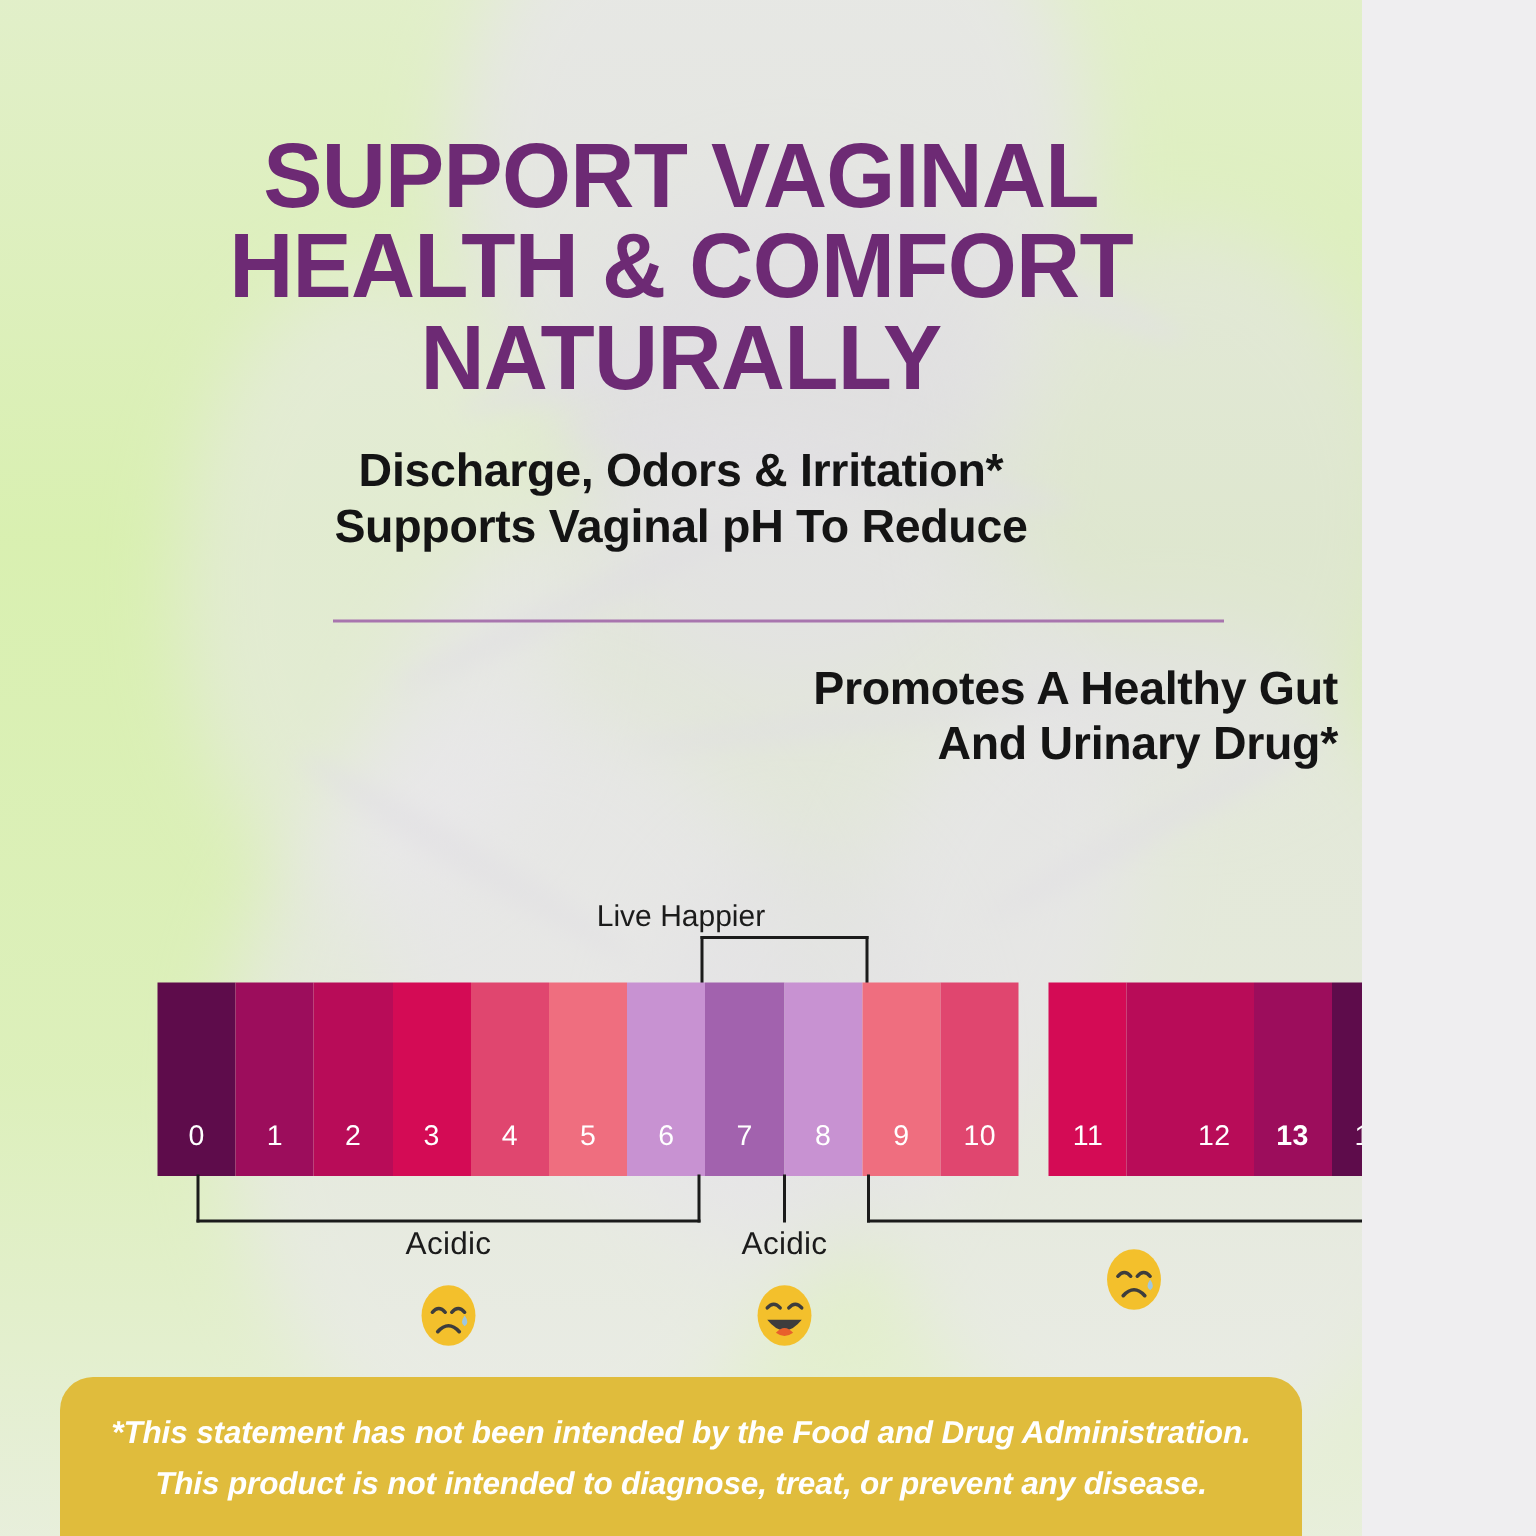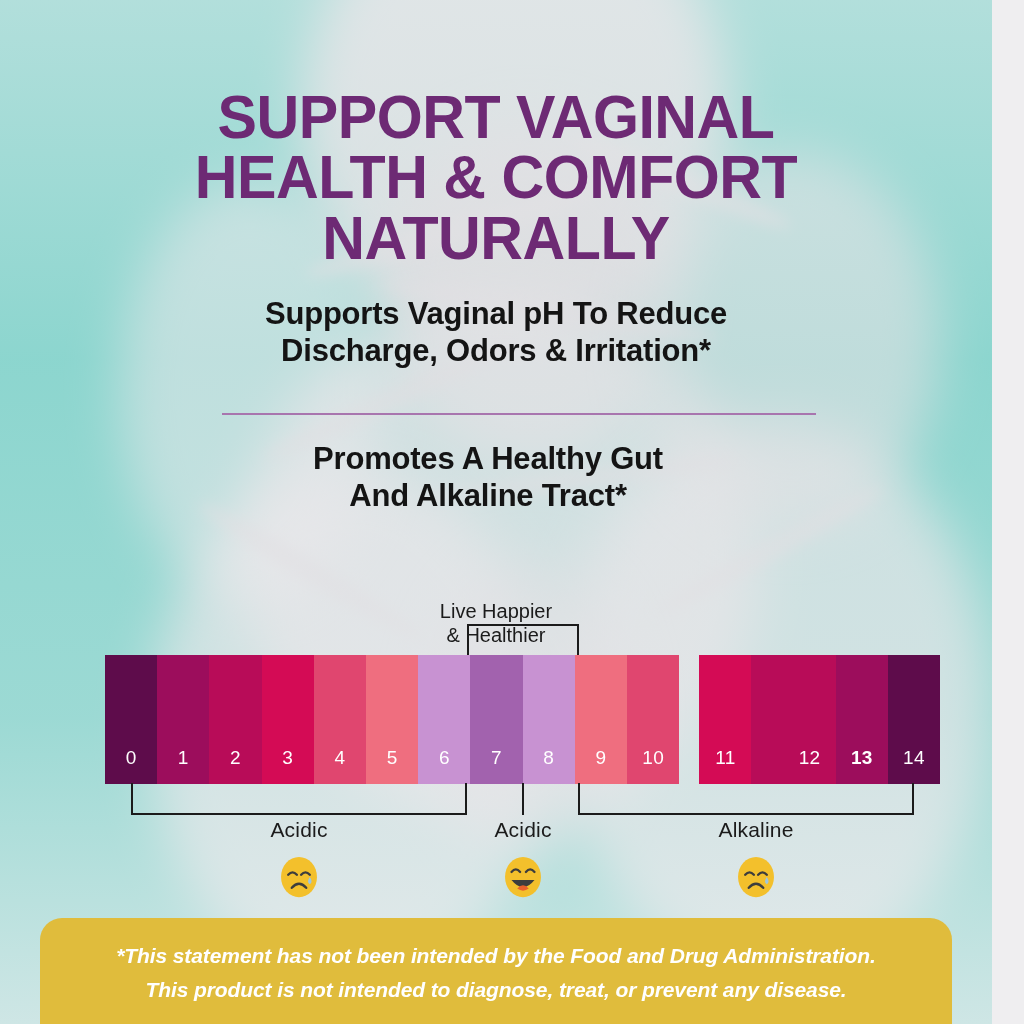--- a/index.html
+++ b/index.html
@@ -5,22 +5,22 @@
 <style>
   html,body{margin:0;padding:0;}
   body{
     width:1024px;height:1024px;
     font-family:"Liberation Sans","DejaVu Sans",sans-serif;
     background:#efeef0;
     overflow:hidden;
   }
   #stage{
     position:relative;
-    width:992px;height:1024px;
-    background:#14b8a6;
+    width:908px;height:1024px;
+    background:#bef264;
     overflow:hidden;
   }
 
   
   #bg-photo{
     position:absolute;inset:0;
     pointer-events:none;
     opacity:1;
   }
   #bg-photo .blob{
@@ -79,21 +79,21 @@
   .sub1 .l{display:block;}
 
   .divider{
     position:absolute;
     left:222px;top:413px;width:594px;height:2px;
     background:#a875ae;
   }
 
   .sub2{
     position:absolute;left:0;right:16px;top:440px;
-    text-align:center;
+    text-align:right;
     color:#141414;
     font-weight:bold;
     font-size:31px;
     line-height:1.2;
     letter-spacing:-.2px;
   }
   .sub2 .l{display:block;}
 
   
   #ph-wrap{position:absolute;left:105px;top:655px;width:835px;height:129px;}
@@ -217,34 +217,33 @@
 
   <div id="content">
 
     <h1 class="headline" style="color: rgb(109, 42, 116);">
       <span class="l">SUPPORT VAGINAL</span>
       <span class="l">HEALTH &amp; COMFORT</span>
       <span class="l">NATURALLY</span>
     </h1>
 
     <div class="sub1" style="color: rgb(20, 20, 20);">
+      <span class="l">Discharge, Odors &amp; Irritation*</span>
       <span class="l">Supports Vaginal pH To Reduce</span>
-      <span class="l">Discharge, Odors &amp; Irritation*</span>
     </div>
 
     <div class="divider" style="background: rgb(168, 117, 174);"></div>
 
     <div class="sub2" style="color: rgb(20, 20, 20);">
       <span class="l">Promotes A Healthy Gut</span>
-      <span class="l">And Alkaline Tract*</span>
+      <span class="l">And Urinary Drug*</span>
     </div>
 
     <div id="happy-label">
       <span class="l">Live Happier</span>
-      <span class="l">&amp; Healthier</span>
     </div>
     <div id="happy-bracket"></div>
 
     <div id="ph-wrap">
       <div id="ph-bar">
           <div class="band" style="background: rgb(94, 12, 75);">
             <span class="num" style="color: rgb(255, 255, 255);">0</span>
           </div>
           <div class="band" style="background: rgb(156, 13, 92);">
             <span class="num" style="color: rgb(255, 255, 255);">1</span>
@@ -315,21 +314,20 @@
           <ellipse cx="32" cy="32" rx="25" ry="28" fill="#f3c02c"></ellipse>
           <path d="M16 25 q6 -7 12 0" stroke="#3d3d3d" stroke-width="3.2" fill="none" stroke-linecap="round"></path>
           <path d="M36 25 q6 -7 12 0" stroke="#3d3d3d" stroke-width="3.2" fill="none" stroke-linecap="round"></path>
           <path d="M16 36 q16 20 32 0 z" fill="#3d3d3d"></path>
           <path d="M24 48 q8 -9 16 0 q-8 6 -16 0 z" fill="#e8602c"></path>
         </svg>
       </div>
     </div>
 
     <div class="zone" id="zone-alkaline">
-      <div class="zlabel">Alkaline</div>
       <div class="emoji">
         <svg width="46" height="46" viewBox="0 0 64 64" aria-hidden="true">
           <ellipse cx="32" cy="32" rx="25" ry="28" fill="#f3c02c"></ellipse>
           <path d="M17 29 q6 -7 12 0" stroke="#3d3d3d" stroke-width="3.2" fill="none" stroke-linecap="round"></path>
           <path d="M35 29 q6 -7 12 0" stroke="#3d3d3d" stroke-width="3.2" fill="none" stroke-linecap="round"></path>
           <path d="M22 47 q10 -11 20 0" stroke="#3d3d3d" stroke-width="3.4" fill="none" stroke-linecap="round"></path>
           <path d="M47 32 q5 7 0 10 q-5 -3 0 -10 z" fill="#9fc7e0"></path>
         </svg>
       </div>
     </div>

